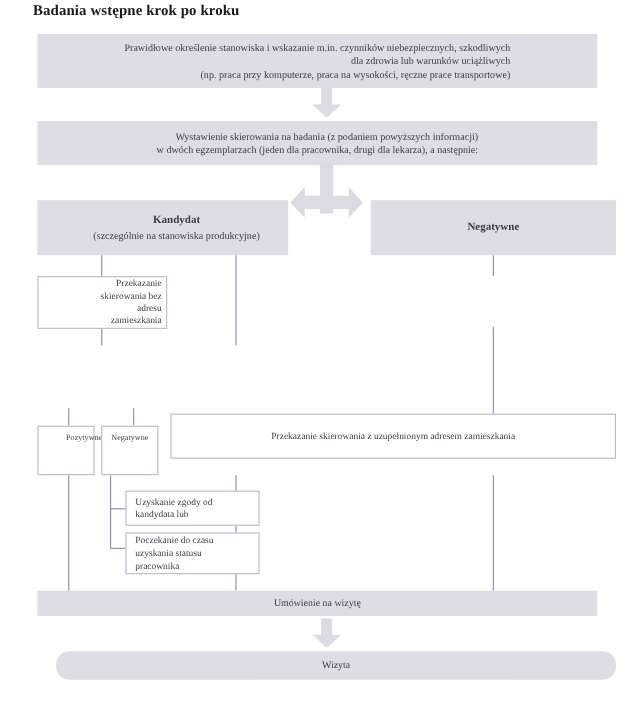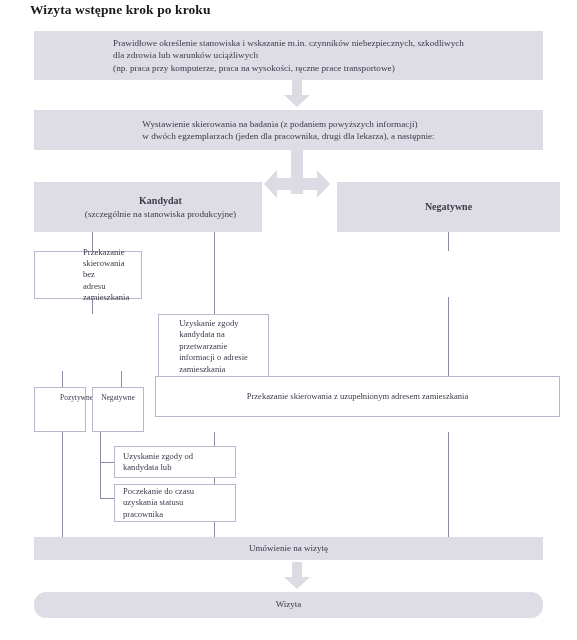--- a/index.html
+++ b/index.html
@@ -34,21 +34,21 @@
     white-space: nowrap;
   }
 
   
   .node {
     position: absolute;
     box-sizing: border-box;
     display: flex;
     align-items: center;
     justify-content: center;
-    text-align: left;
+    text-align: right;
     line-height: 1.32;
     z-index: 3;
   }
   .node .txt {
     display: block;
     white-space: pre-line;
     padding: 0 4px;
   }
 
   
@@ -99,21 +99,21 @@
     position: absolute;
     z-index: 2;
   }
   .blockarrow svg { display: block; }
 </style>
 </head>
 <body>
 
 <div id="diagram">
 
-  <div class="title">Wizyta wstępne krok po kroku</div>
+  <div class="title">Badania wstępne krok po kroku</div>
 
   <div class="node banner" style="left:34px; top:31px; width:509px; height:49px;">
     <span class="txt">Prawidłowe określenie stanowiska i wskazanie m.in. czynników niebezpiecznych, szkodliwych
 dla zdrowia lub warunków uciążliwych
 (np. praca przy komputerze, praca na wysokości, ręczne prace transportowe)</span>
   </div>
 
   <div class="blockarrow" style="left:283px; top:80px; width:28px; height:28px;">
     <svg width="28" height="28" viewBox="0 0 28 28">
       <polygon points="9,0 19,0 19,15 27,15 14,27 1,15 9,15" fill="#dcdae2"></polygon>
@@ -138,39 +138,32 @@
 
   <div class="node banner" style="left:337px; top:182px; width:223px; height:50px;">
     <span class="txt bold-head">Negatywne</span>
   </div>
 
   <div class="conn vline" style="left:92px; top:232px; height:19px;"></div>
   <div class="conn vline" style="left:214px; top:232px; height:82px;"></div>
 
   <div class="conn vline" style="left:448px; top:232px; height:19px;"></div>
 
-  <div class="node boxed" style="left:34px; top:251px; width:108px; height:48px;padding-left:44px;">
+  <div class="node boxed" style="left:34px; top:251px; width:118px; height:48px;padding-left:44px;">
     <span class="txt">Przekazanie
 skierowania bez
 adresu zamieszkania</span>
   </div>
 
 
   <div class="conn vline" style="left:92px; top:299px; height:15px;"></div>
 
   <div class="conn vline" style="left:448px; top:297px; height:90px;"></div>
 
 
-  <div class="node boxed" style="left:158px; top:314px; width:111px; height:65px;">
-    <span class="txt">Uzyskanie zgody
-kandydata na
-przetwarzanie
-informacji o adresie
-zamieszkania</span>
-  </div>
 
   <div class="conn vline" style="left:62px; top:371px; height:16px;"></div>
   <div class="conn vline" style="left:121px; top:371px; height:16px;"></div>
 
   <div class="conn vline" style="left:214px; top:379px; height:8px;"></div>
 
   <div class="node boxed top-align tiny" style="left:34px; top:387px; width:52px; height:45px;padding-left:33px;">
     <span class="txt">Pozytywne</span>
   </div>
 
@@ -205,17 +198,17 @@
   <div class="node banner" style="left:34px; top:537px; width:509px; height:23px; font-size:9px;">
     <span class="txt">Umówienie na wizytę</span>
   </div>
 
   <div class="blockarrow" style="left:283px; top:562px; width:28px; height:28px;">
     <svg width="28" height="28" viewBox="0 0 28 28">
       <polygon points="9,0 19,0 19,15 27,15 14,27 1,15 9,15" fill="#dcdae2"></polygon>
     </svg>
   </div>
 
-  <div class="node banner" style="left:34px; top:592px; width:509px; height:26px; font-size:9px;border-radius:12px;">
+  <div class="node banner" style="left:51px; top:592px; width:509px; height:26px; font-size:9px;border-radius:12px;">
     <span class="txt">Wizyta</span>
   </div>
 
 </div>
 
 </body></html>

